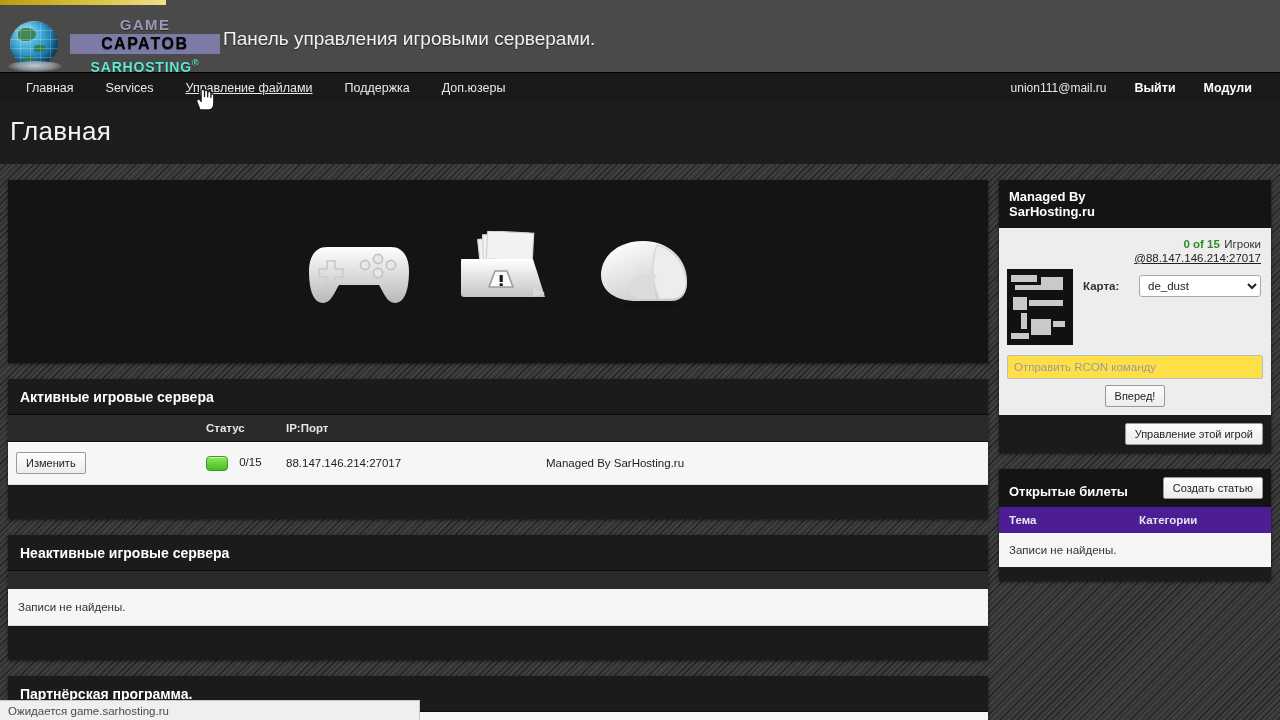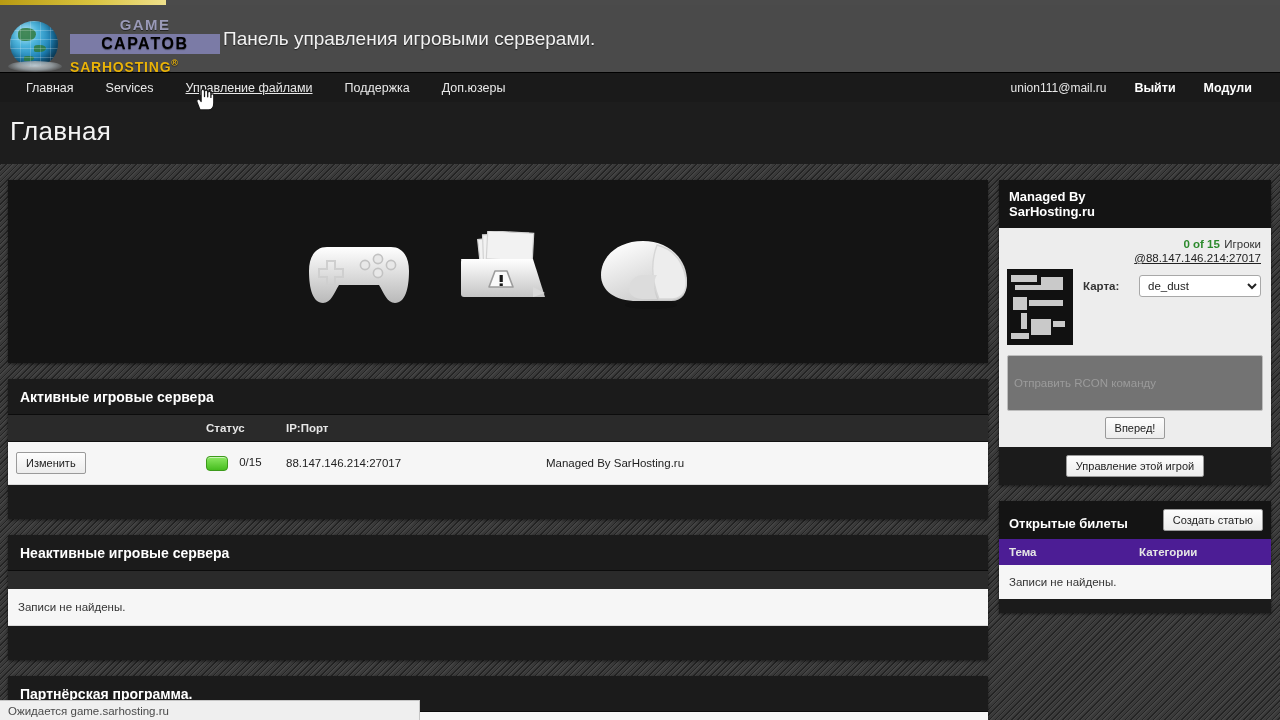--- a/index.html
+++ b/index.html
@@ -82,22 +82,22 @@
     text-shadow: 0 1px 0 rgba(0,0,0,.5);
   }
   .brand-city {
     background: #7b7ba6;
     color: #000000; font-size: 16px; font-weight: bold;
     letter-spacing: 1.6px; text-align: center; line-height: 20px;
     height: 20px; margin-top: 1px;
     text-shadow: 0 1px 1px rgba(0,0,0,.45);
   }
   .brand-host {
-    color: #eab308; font-size: 14px; font-weight: bold;
-    letter-spacing: .8px; text-align: left; line-height: 17px;
+    color: #5eead4; font-size: 14px; font-weight: bold;
+    letter-spacing: .8px; text-align: center; line-height: 17px;
     margin-top: 1px;
     text-shadow: 0 1px 1px rgba(0,0,0,.6);
   }
   .brand-host sup { font-size: 9px; vertical-align: super; }
 
   .masthead-title {
     color: #f2f2f2; font-size: 19px; line-height: 22px;
     margin-left: 8px; text-shadow: 0 1px 1px rgba(0,0,0,.6);
   }
 
@@ -225,28 +225,28 @@
   .side-value { color: #333; font-size: 11.5px; }
 
   select.map-select {
     width: 122px; font-size: 11.5px; padding: 3px 4px;
     border: 1px solid #a8a8a8; border-radius: 3px;
     background: #ffffff; color: #222;
     font-family: "Liberation Sans", sans-serif;
   }
 
   input.rcon {
-    width: 100%; font-size: 11.5px; padding: 21px 6px;
-    border: 1px solid #bdbdbd; border-radius: 2px; background: #737373;
+    width: 100%; font-size: 11.5px; padding: 5px 6px;
+    border: 1px solid #bdbdbd; border-radius: 2px; background: #fde047;
     color: #222; font-family: "Liberation Sans", sans-serif;
   }
   input.rcon::placeholder { color: #9b9b9b; }
   .rcon-go { text-align: center; margin-top: 6px; }
 
-  .side-foot { background: #1b1b1b; padding: 8px; text-align: center; }
+  .side-foot { background: #1b1b1b; padding: 8px; text-align: right; }
 
   .tickets-head {
     background: #141414; display: flex; align-items: flex-end;
     justify-content: space-between; padding: 8px 8px 8px 10px;
   }
   .tickets-title { color: #fff; font-size: 13px; font-weight: bold; }
   .tickets-cols {
     background: #4c1d95; display: flex; padding: 7px 10px;
   }
   .tickets-cols span { color: #e6e6e6; font-size: 11.5px; font-weight: bold; }

